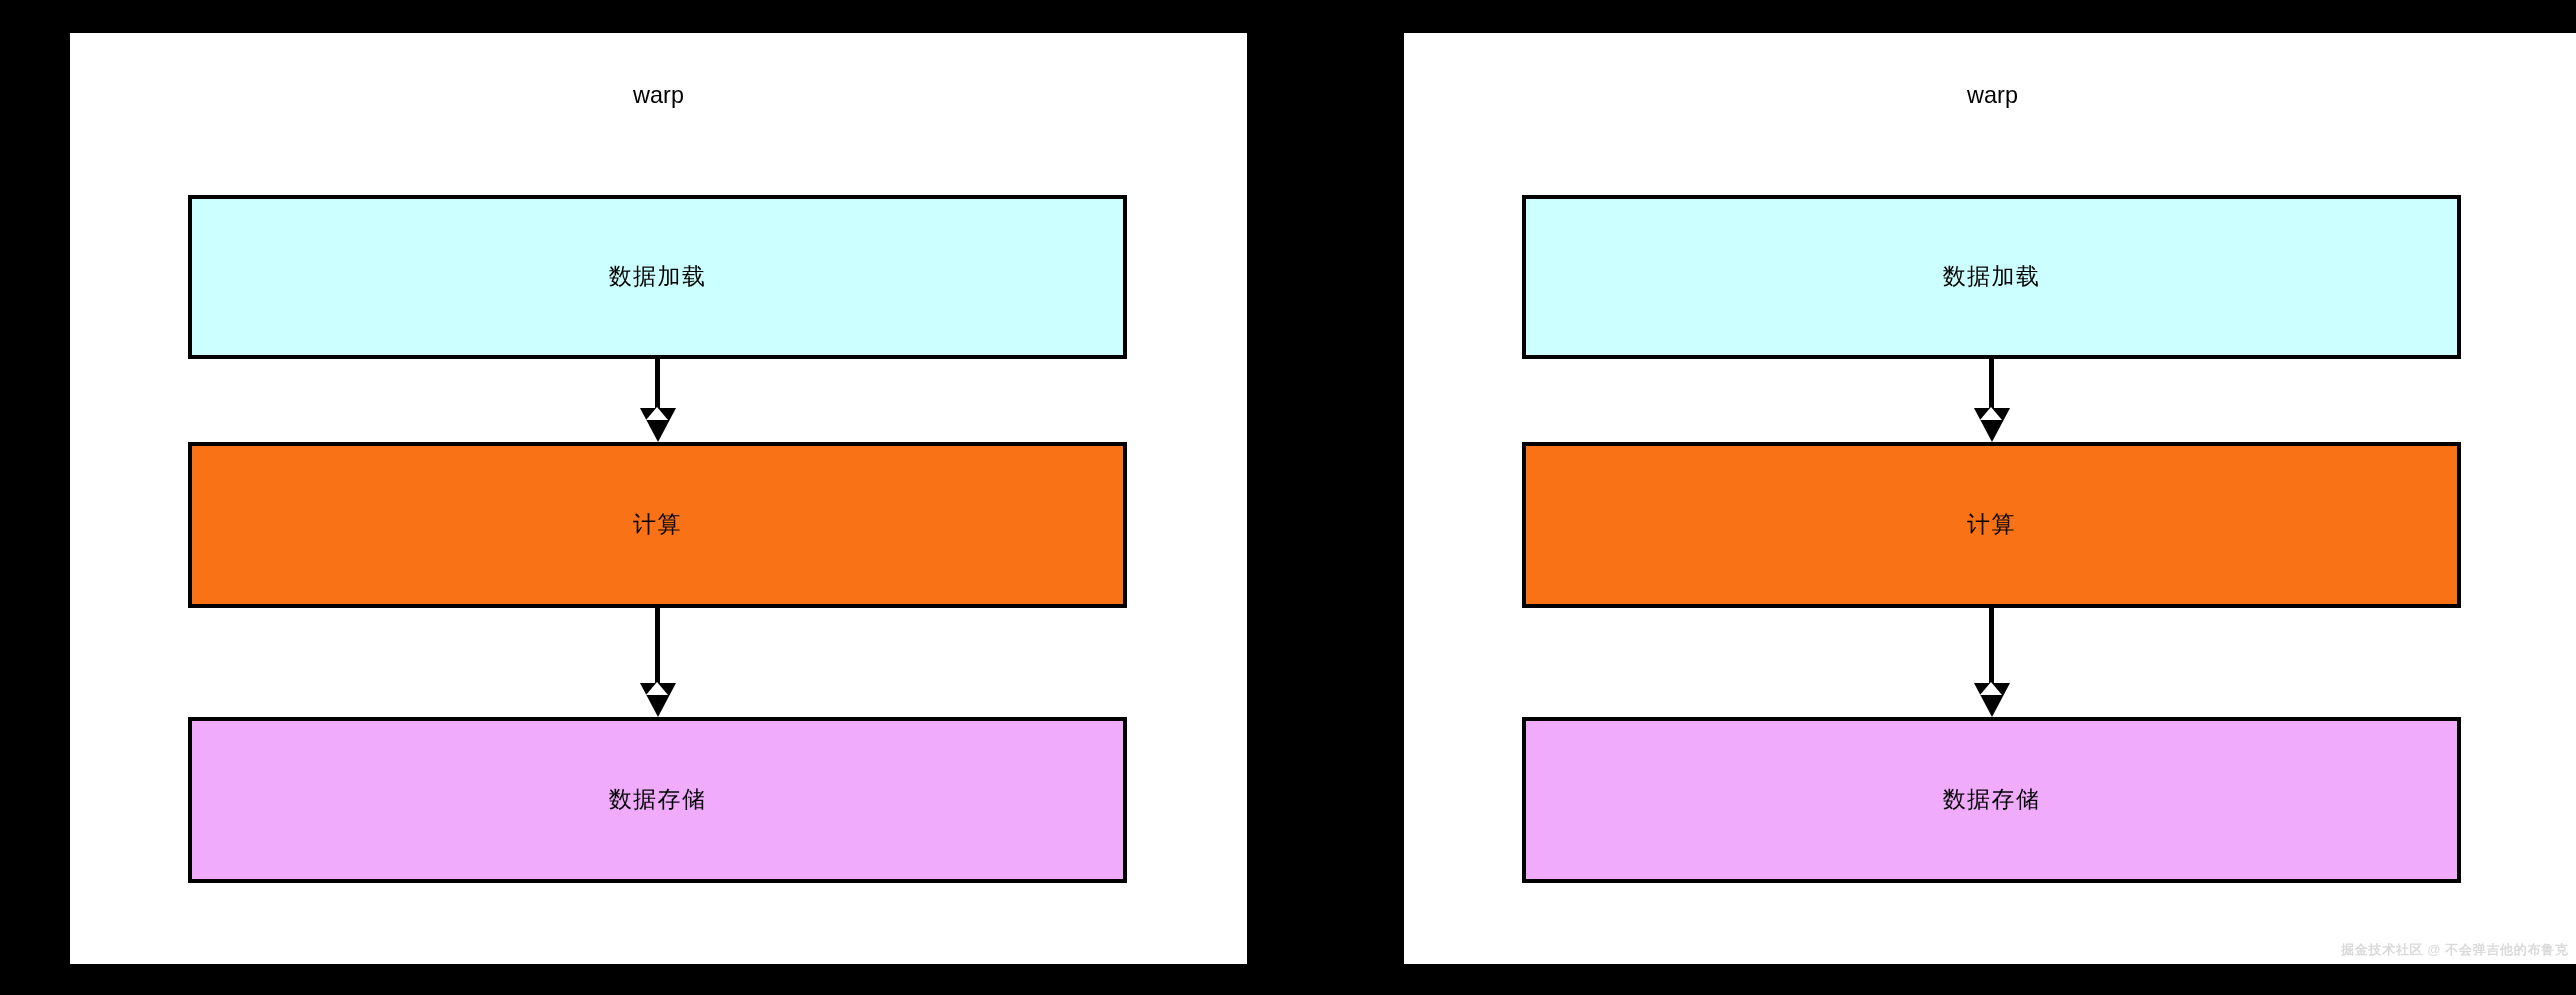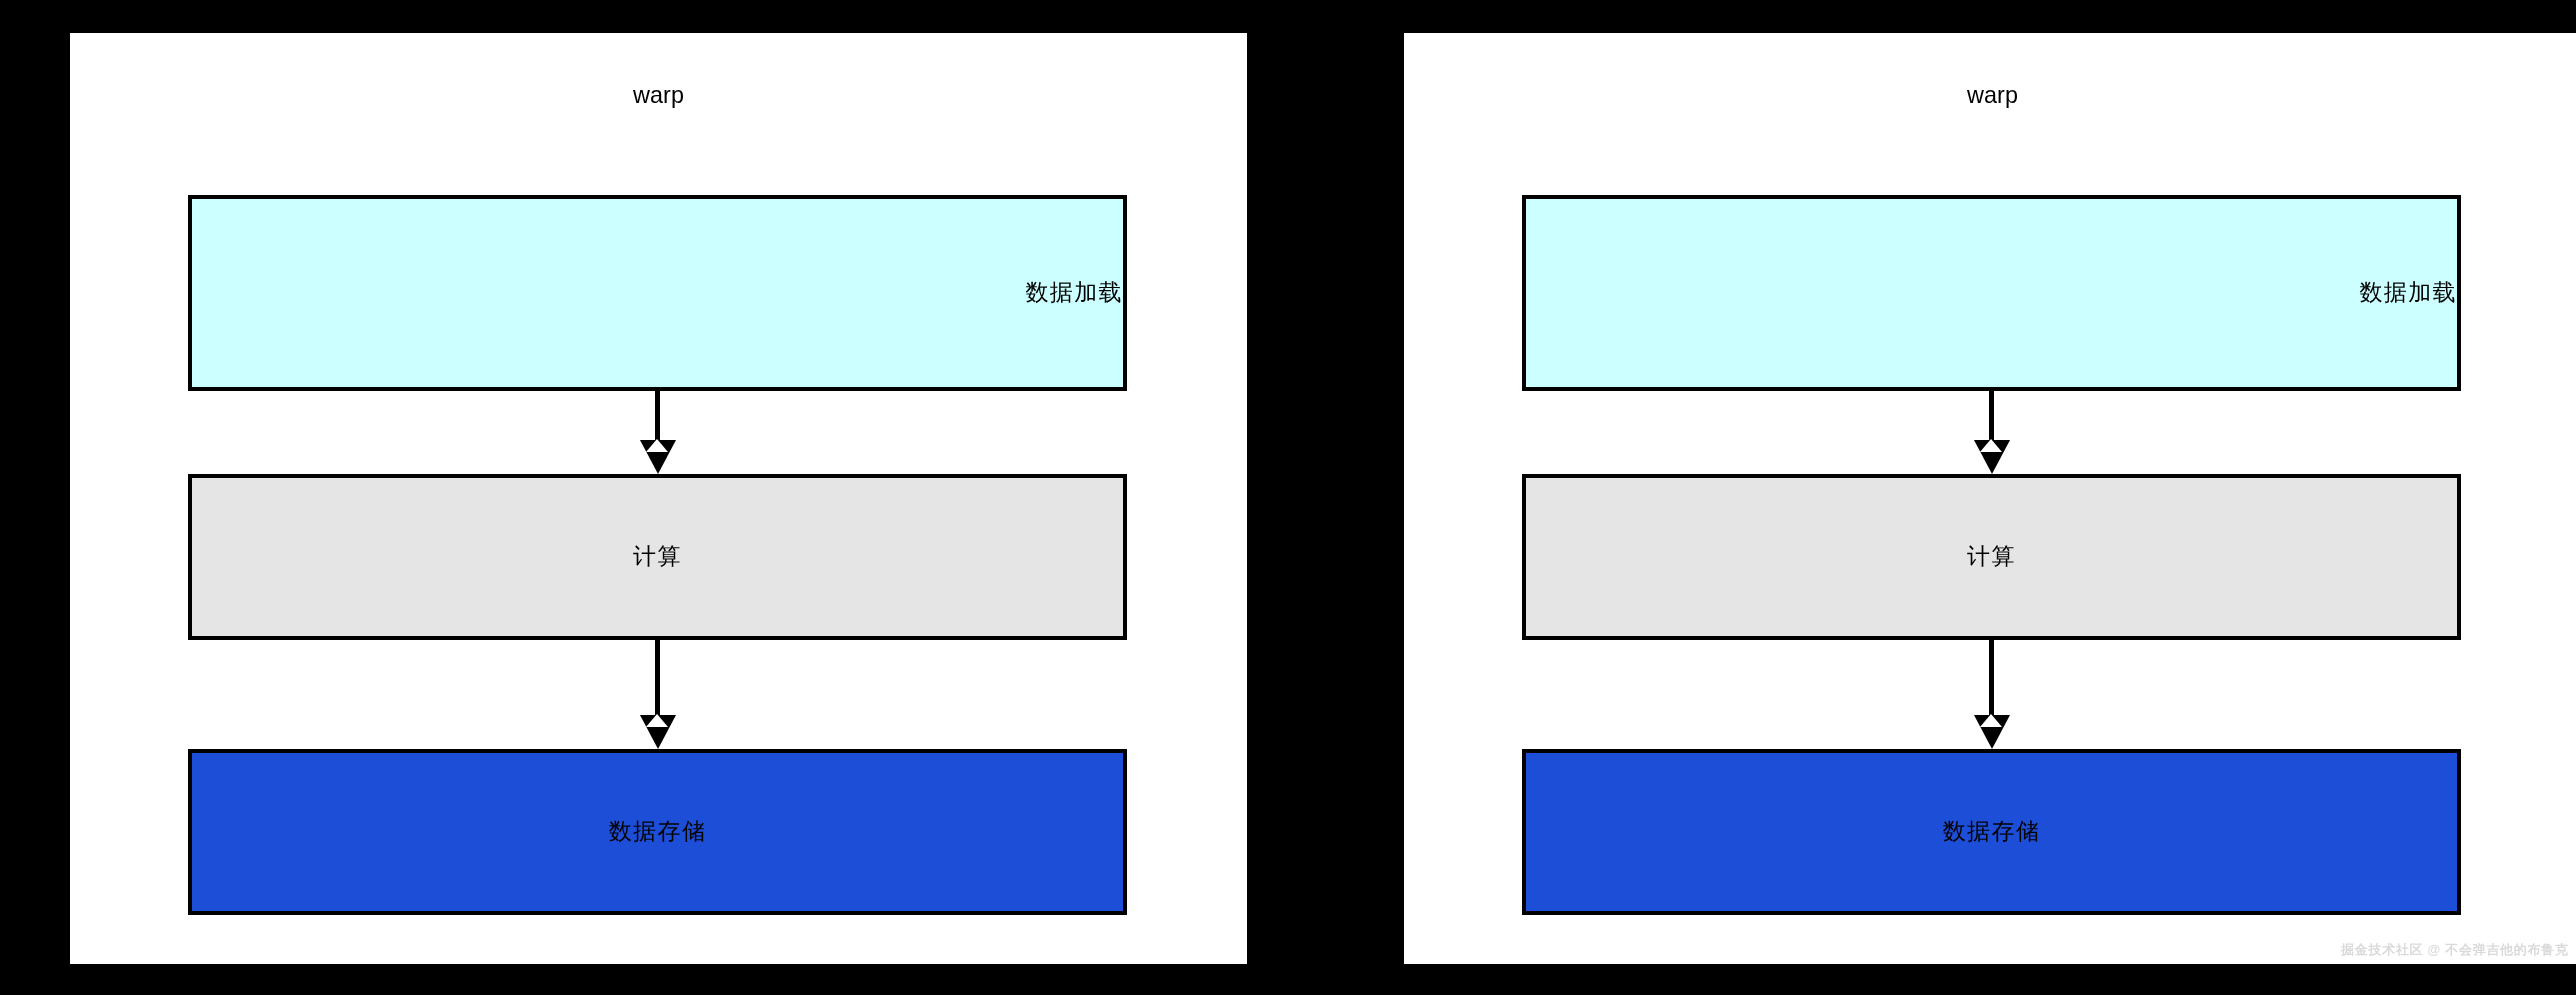--- a/index.html
+++ b/index.html
@@ -63,23 +63,23 @@
     position: relative;
     box-sizing: border-box;
     border: 4.1px solid #000000;
     display: flex;
     align-items: center;
     justify-content: center;
     color: #000000;
     font-size: 23px;
     letter-spacing: 1.4px;
   }
-  .stage-box.load  { height: 196px; background: #ccffff; justify-content: flex-end; }
-  .stage-box.compute { height: 166px; background: #e5e5e5; }
-  .stage-box.store { height: 166px; background: #1d4ed8; }
+  .stage-box.load  { height: 164px; background: #ccffff; }
+  .stage-box.compute { height: 166px; background: #f97316; }
+  .stage-box.store { height: 166px; background: #f0abfc; }
 
   .stage-label {
     display: block;
     line-height: 1;
     transform: translateY(-0.7px);
   }
 
   
   .connector {
     position: relative;

